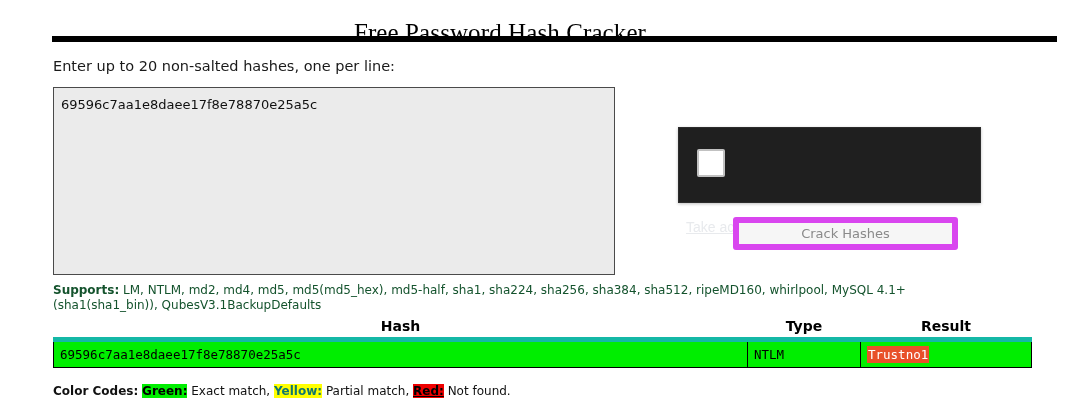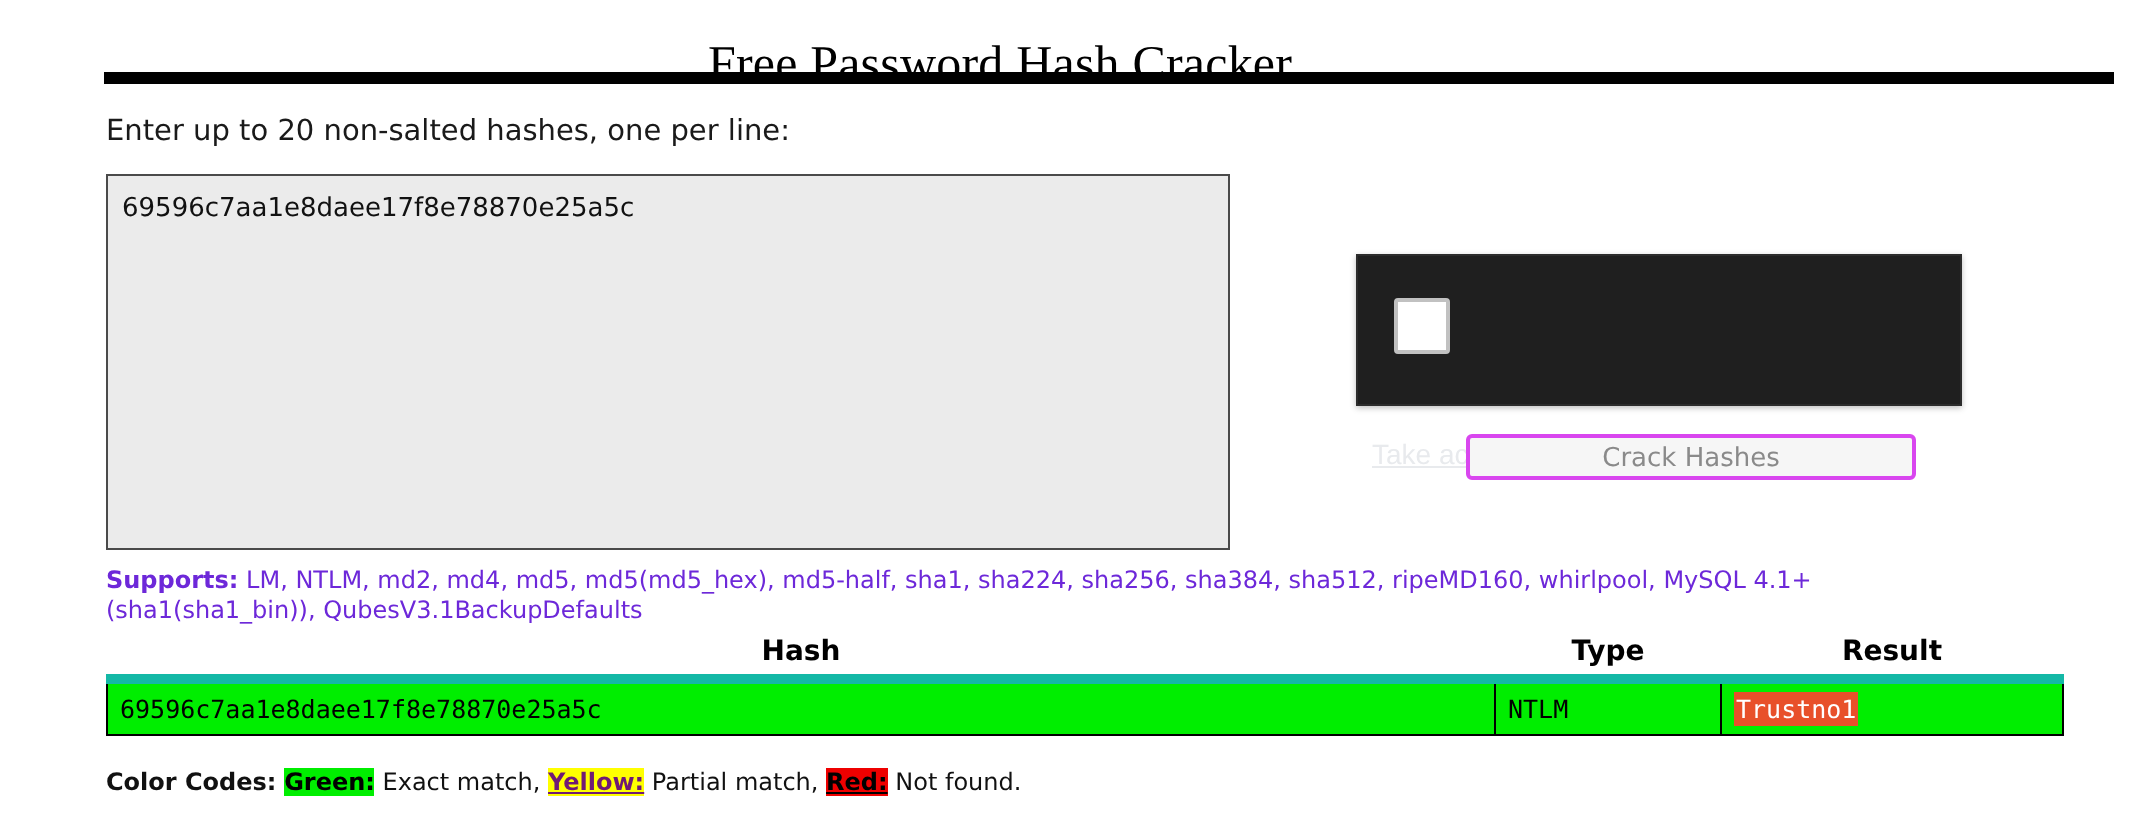--- a/index.html
+++ b/index.html
@@ -146,41 +146,41 @@
     color: #9aa0a6;
     margin-top: 1px;
   }
 
   
   .crack-button {
     position: absolute;
     left: 733px;
     top: 217px;
     width: 225px;
-    height: 23px;
+    height: 33px;
     background: #f6f6f6;
-    border: 2px solid #d946ef;
+    border: 6px solid #d946ef;
     border-radius: 3px;
     box-sizing: border-box;
     font-family: "DejaVu Sans", sans-serif;
     font-size: 13px;
     color: #8a8a8a;
     text-align: center;
     line-height: 21px;
     cursor: default;
   }
 
   
   .supports {
     position: absolute;
     left: 53px;
     top: 283px;
     width: 940px;
     font-size: 12px;
-    color: #6d28d9;
+    color: #14532d;
     line-height: 15px;
   }
   .supports b { font-weight: bold; }
 
   
   .results-table {
     position: absolute;
     left: 53px;
     top: 318px;
     width: 978px;
@@ -219,21 +219,21 @@
   .color-codes {
     position: absolute;
     left: 53px;
     top: 384px;
     font-size: 12px;
     color: #111;
     white-space: nowrap;
   }
   .color-codes b { font-weight: bold; }
   .swatch-green  { background: #00ee00; color: #000; font-weight: bold; }
-  .swatch-yellow { background: #ffff00; color: #701a75; font-weight: bold; text-decoration: underline; }
+  .swatch-yellow { background: #ffff00; color: #0f766e; font-weight: bold; }
   .swatch-red    { background: #ee0000; color: #000; font-weight: bold; text-decoration: underline; }
 </style>
 </head>
 <body>
 
 <h1 class="page-title">Free Password Hash Cracker</h1>
 <div class="header-rule"></div>
 
 <div class="prompt-label">Enter up to 20 non-salted hashes, one per line:</div>
 

